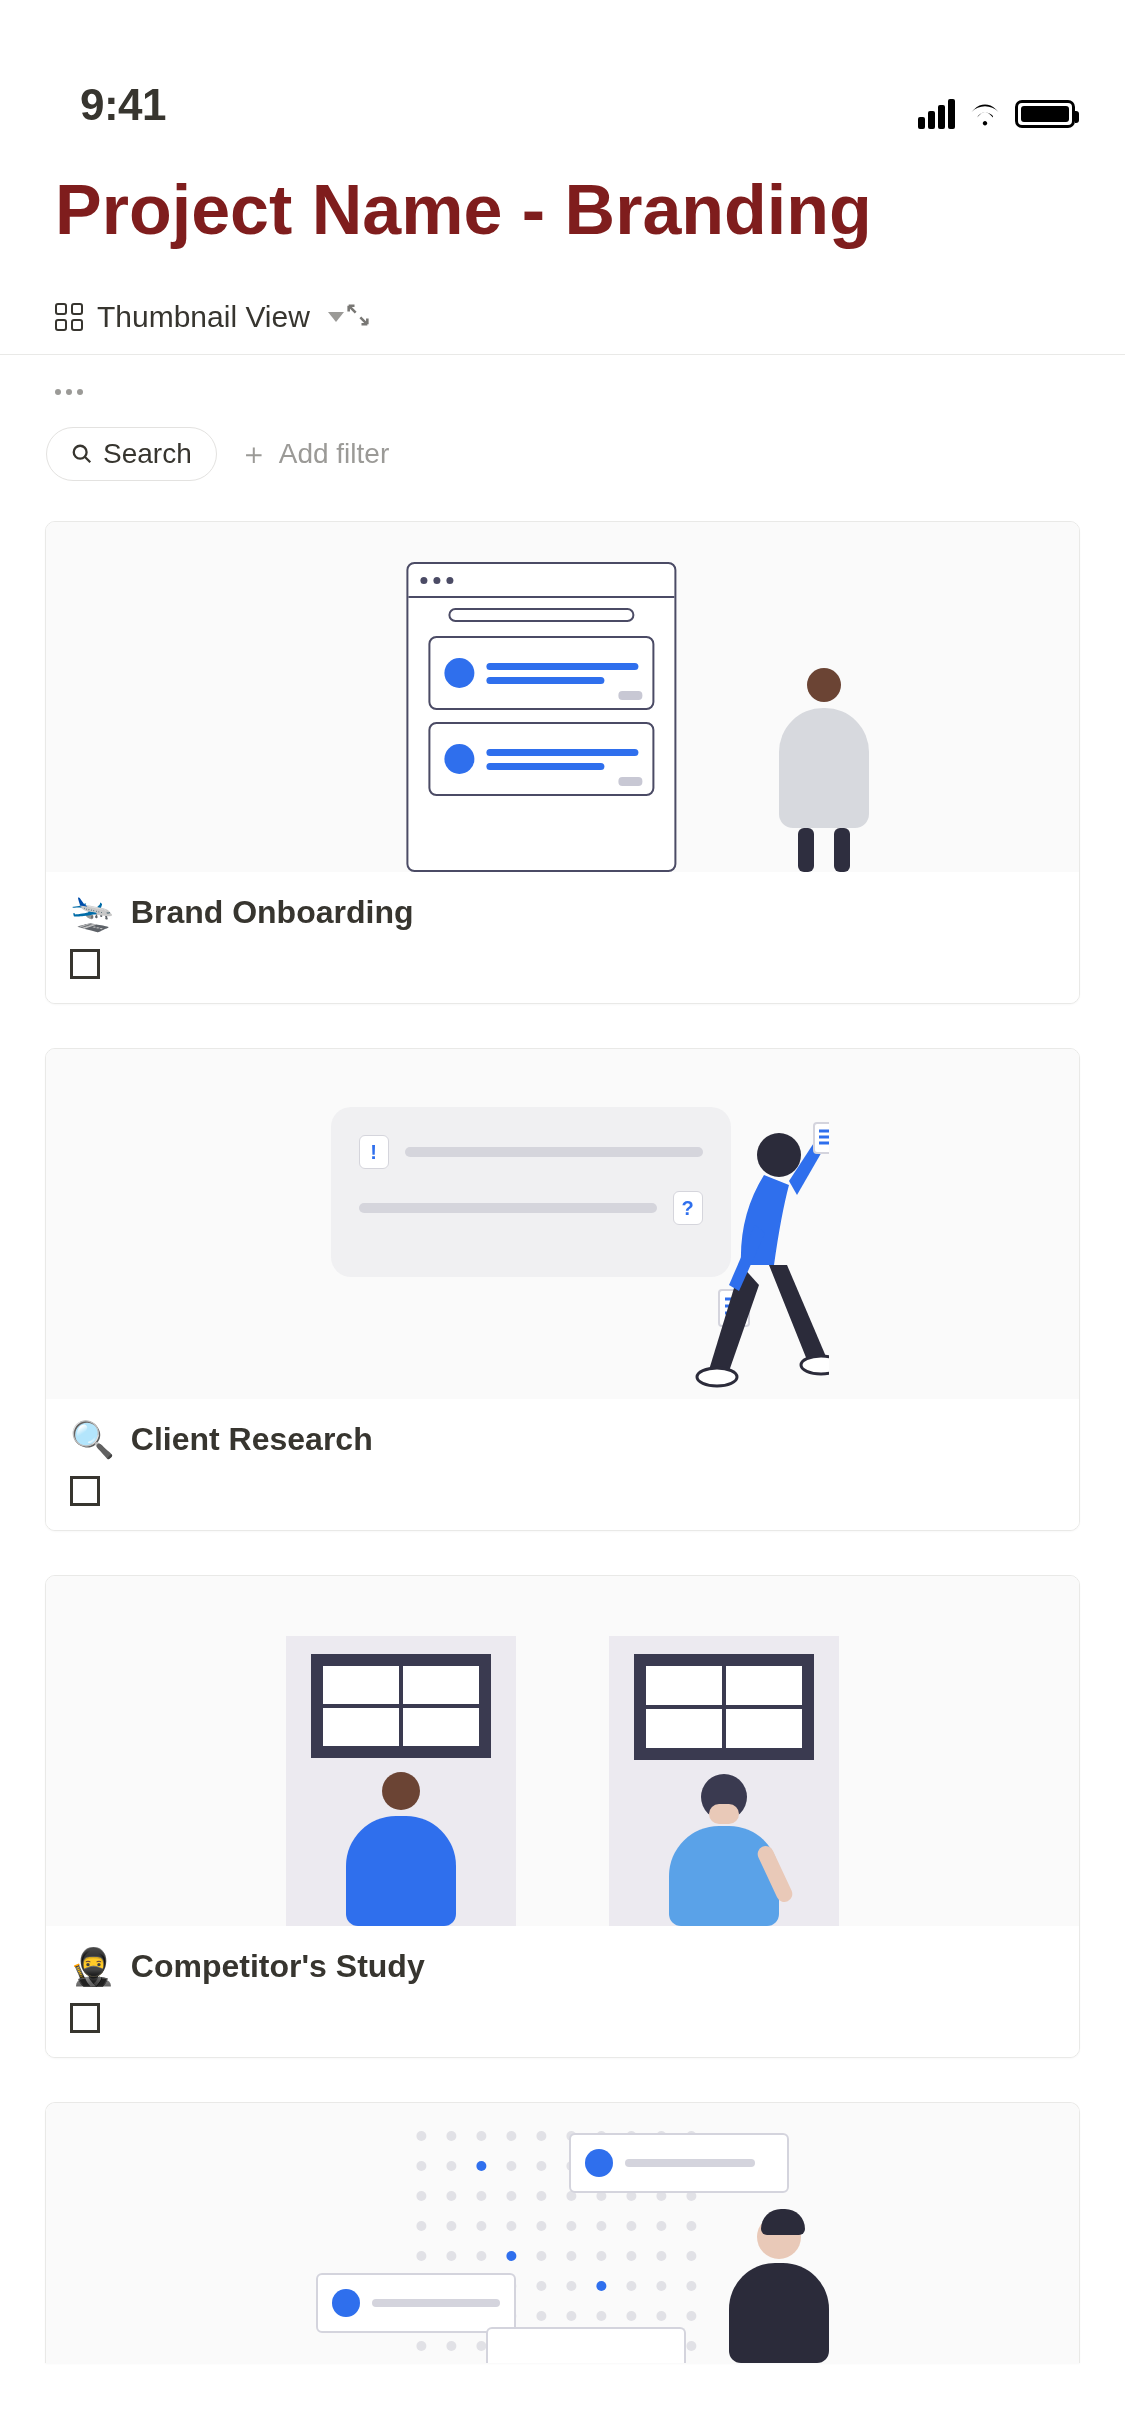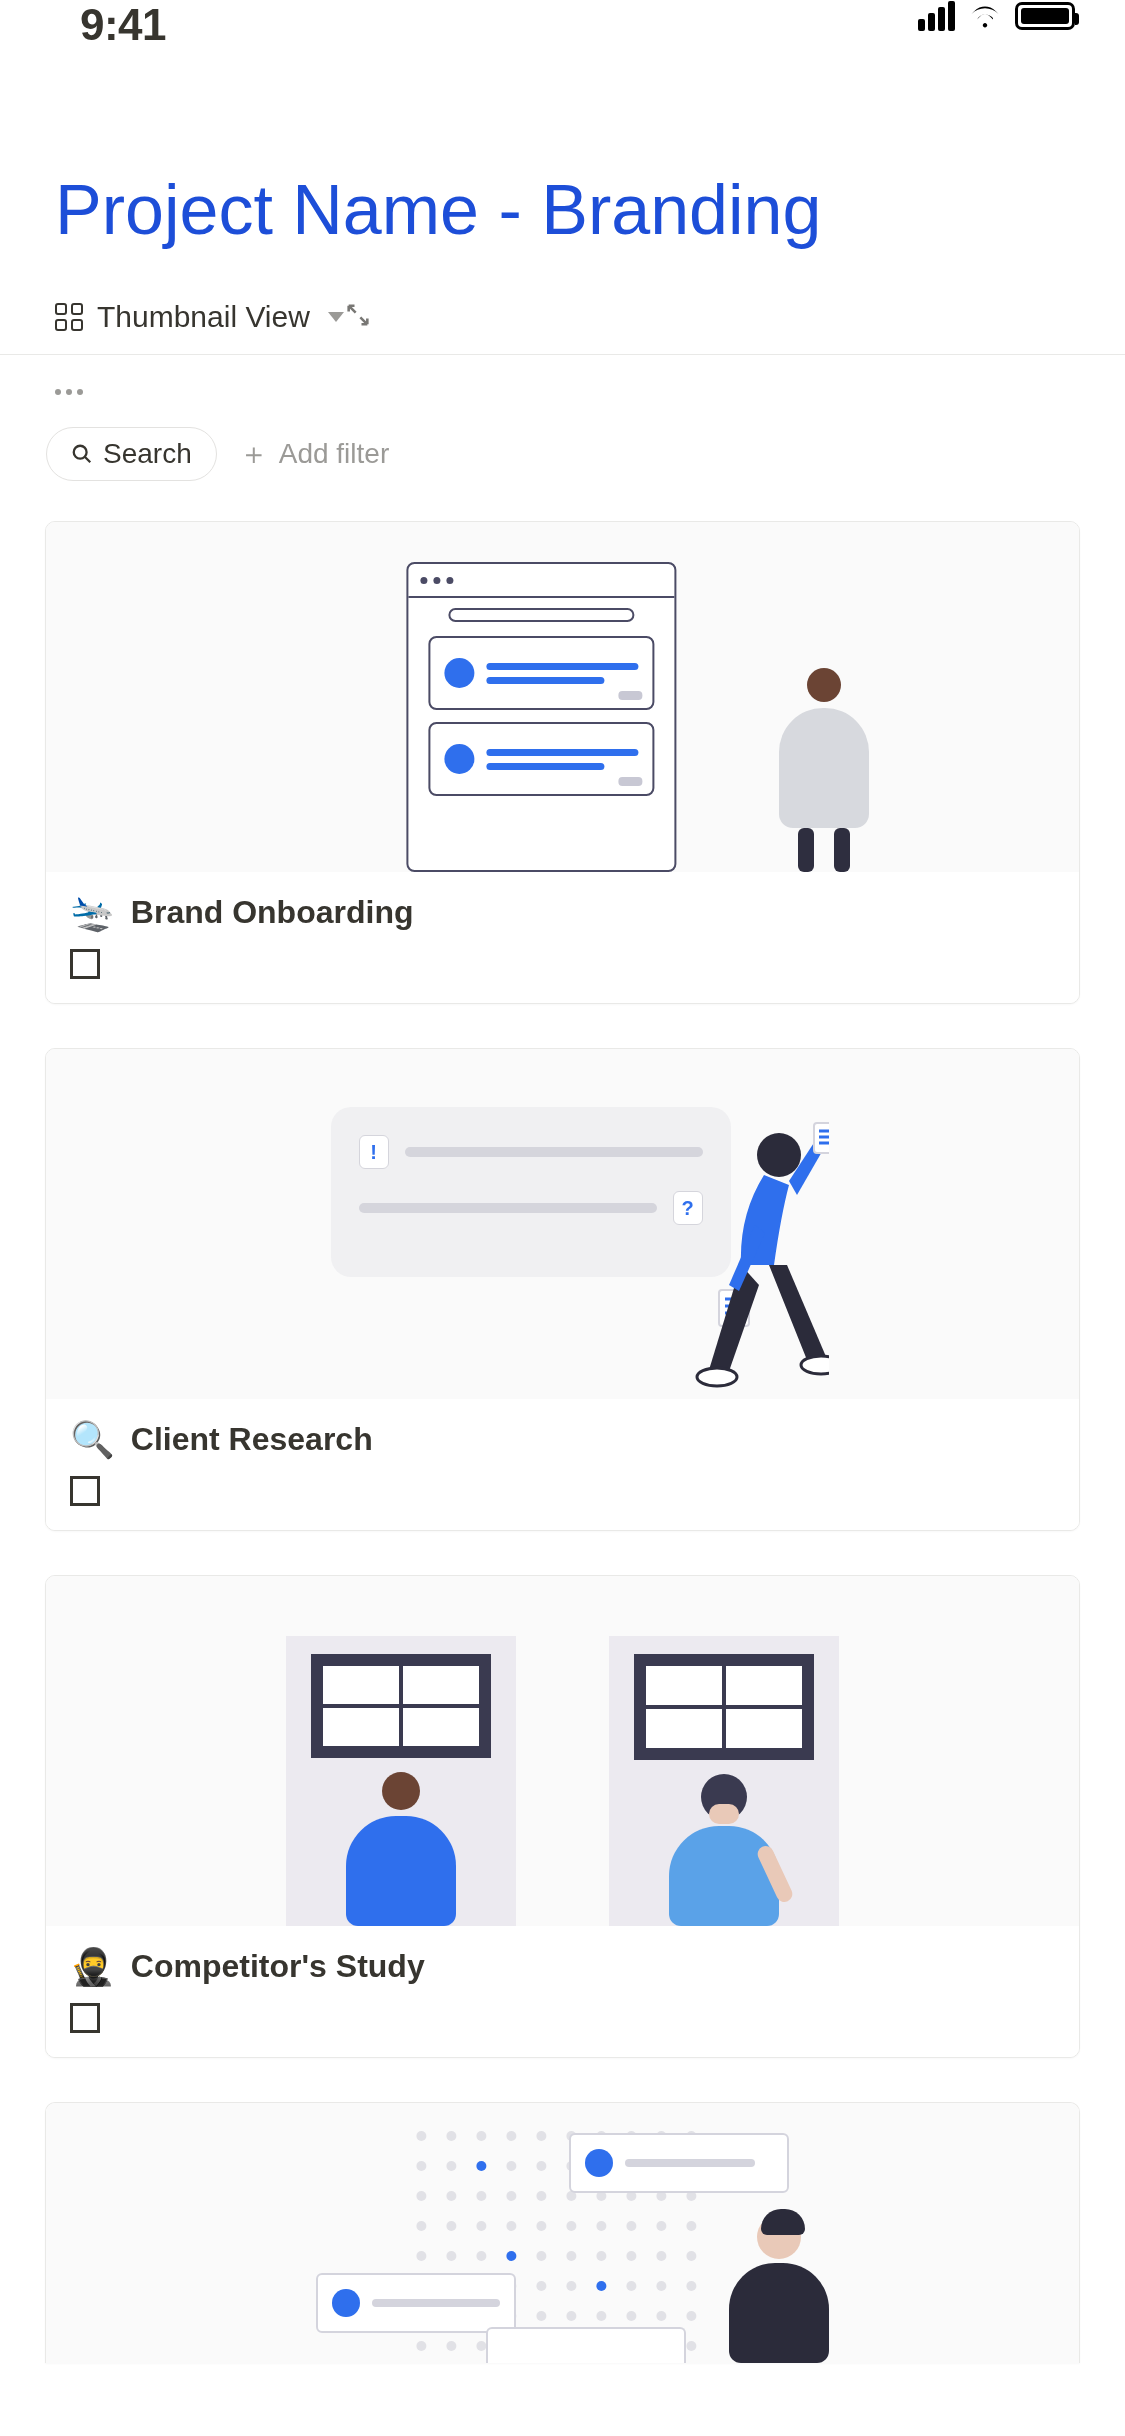--- a/index.html
+++ b/index.html
@@ -8,21 +8,21 @@
     height: 2436px;
     font-family: -apple-system, BlinkMacSystemFont, "Segoe UI", Helvetica, Arial, sans-serif;
     background: #ffffff;
     color: #37352f;
   }
 
   
   .status-bar {
     height: 130px;
     display: flex;
-    align-items: flex-start;
+    align-items: flex-end;
     justify-content: space-between;
     padding: 0 50px 0 80px;
   }
   .status-time {
     font-size: 44px;
     font-weight: 600;
     letter-spacing: -0.5px;
   }
   .status-icons {
     display: flex;
@@ -59,23 +59,23 @@
     background:#000;
     border-radius:0 3px 3px 0;
   }
   .battery-fill {
     background:#000; height:100%; width:100%; border-radius:3px;
   }
 
   
   .page-title {
     font-size: 70px;
-    font-weight: 400;
+    font-weight: 700;
     padding: 40px 55px 40px 55px;
-    color: #1d4ed8;
+    color: #7f1d1d;
   }
 
   
   .view-bar {
     display:flex;
     align-items:center;
     padding: 10px 35px 20px 55px;
     border-bottom: 1.5px solid #e9e9e7;
   }
   .view-selector {

